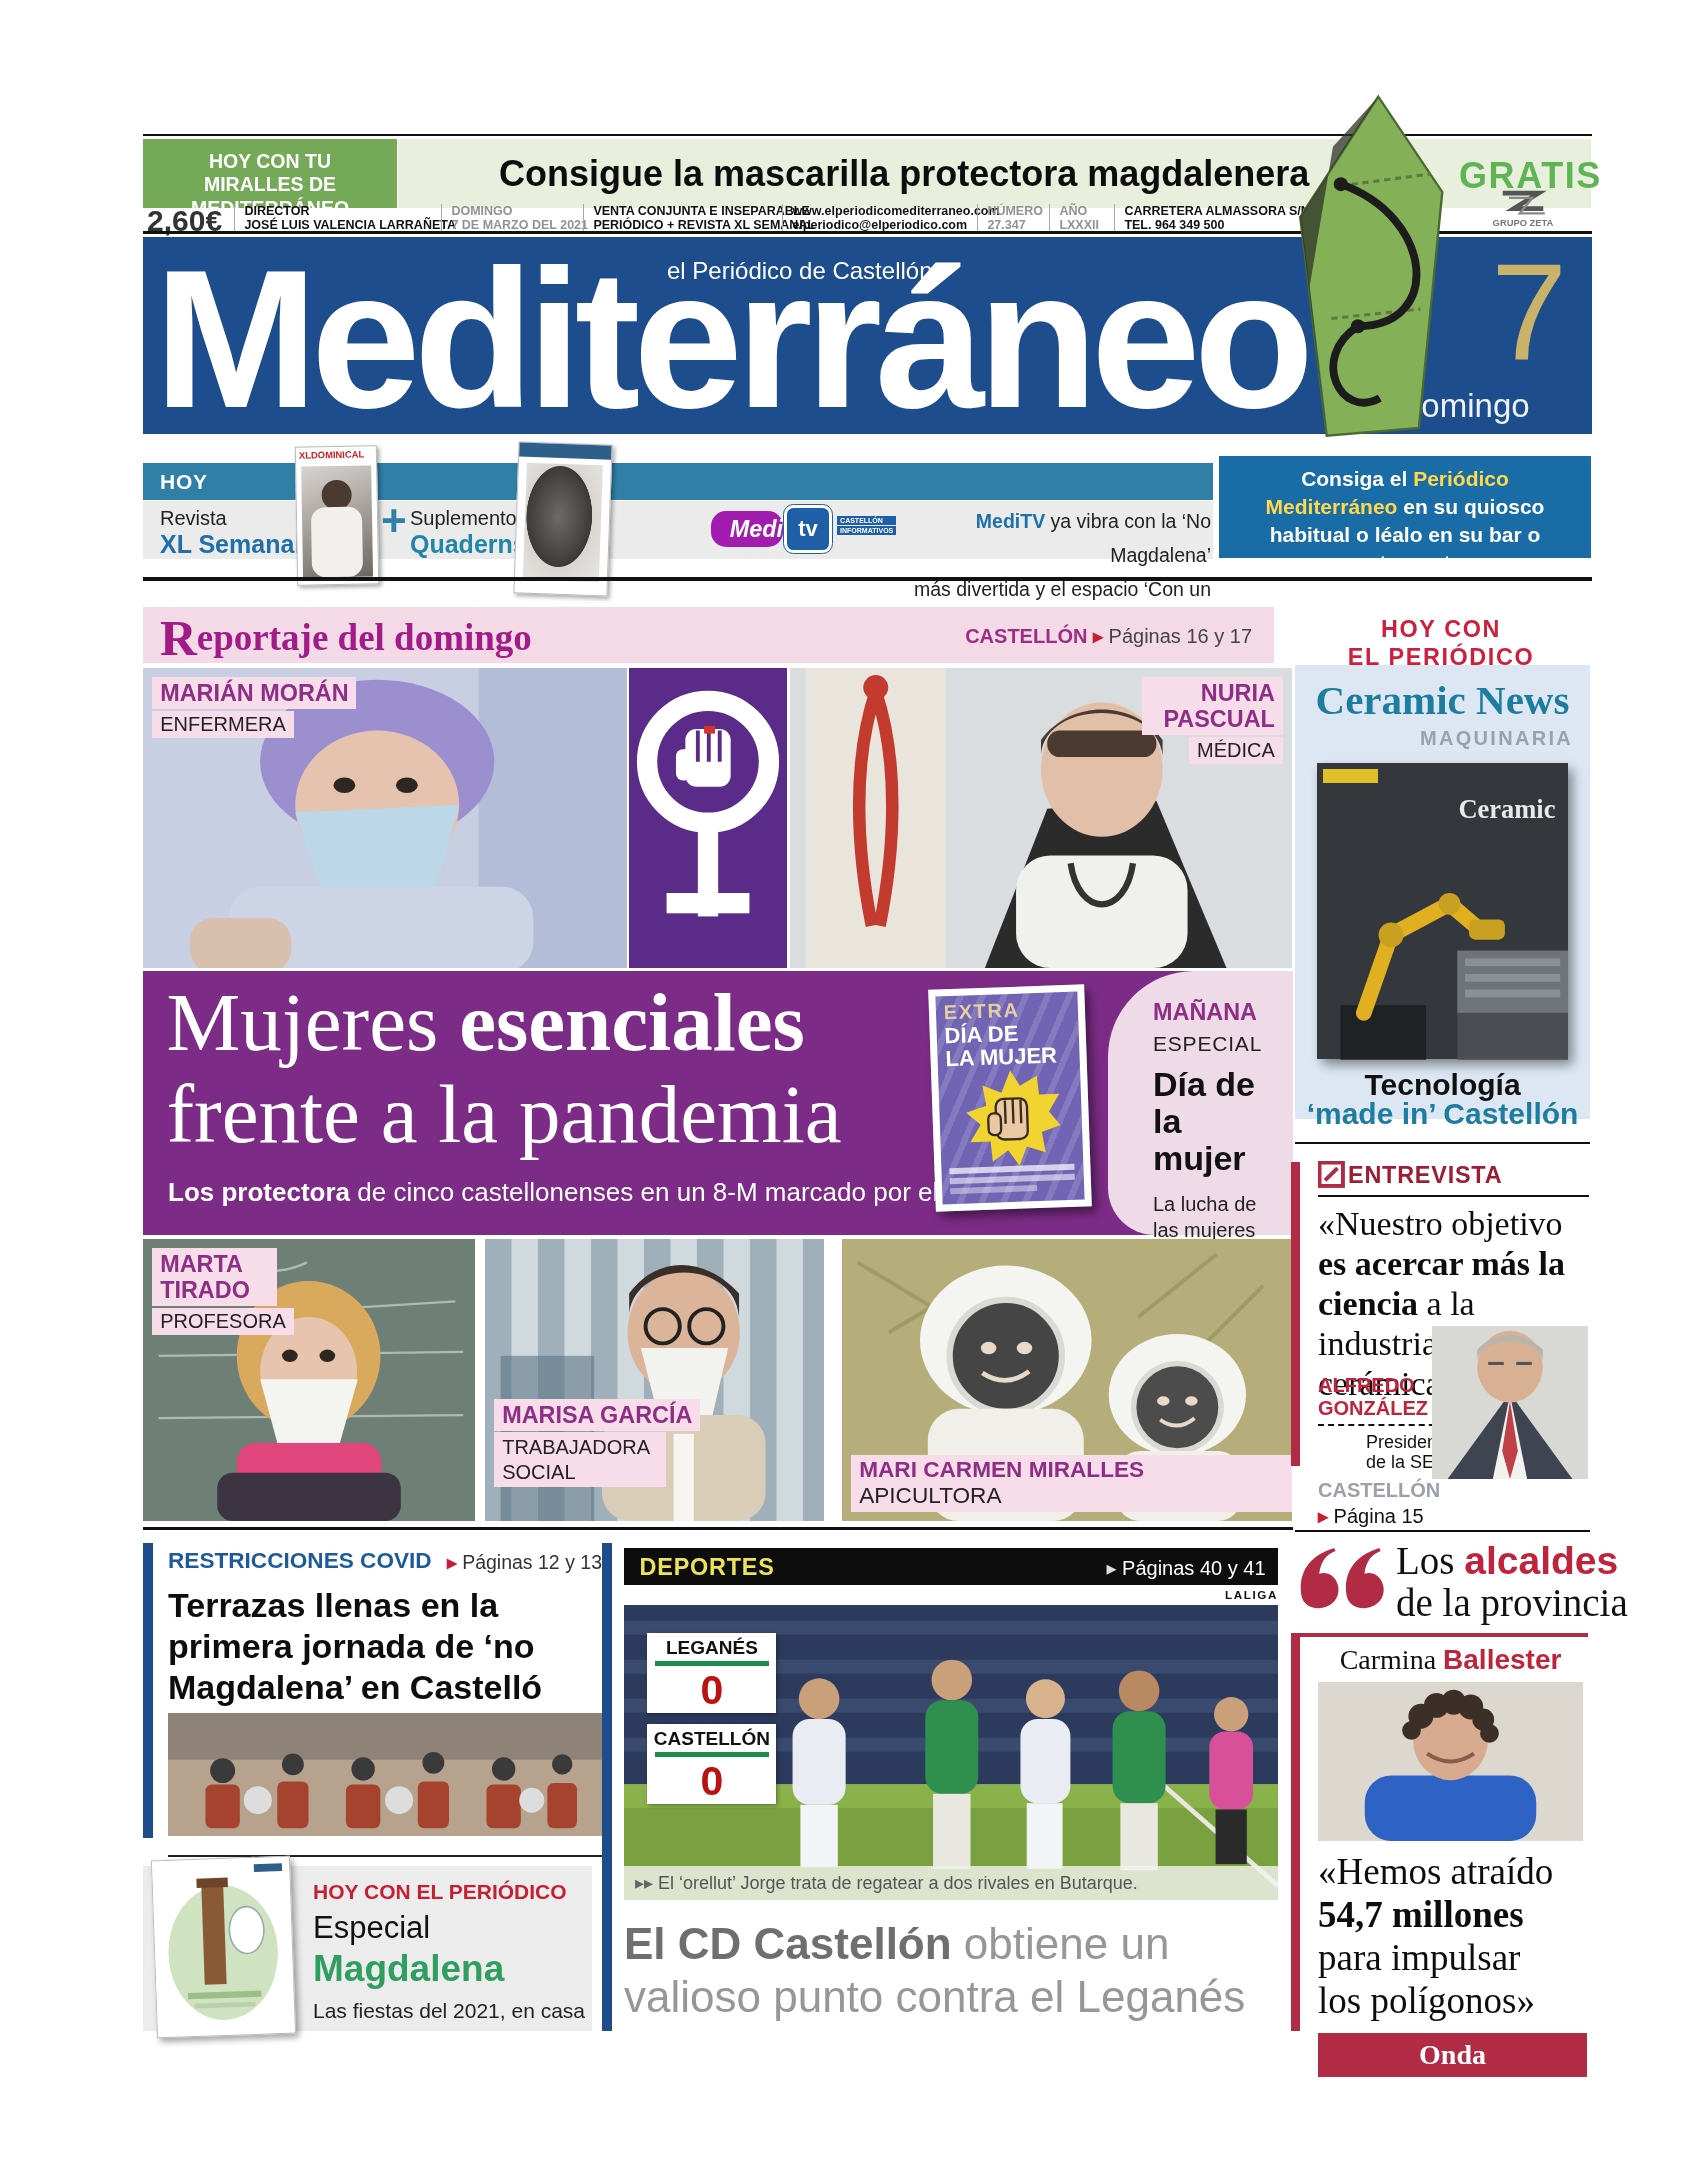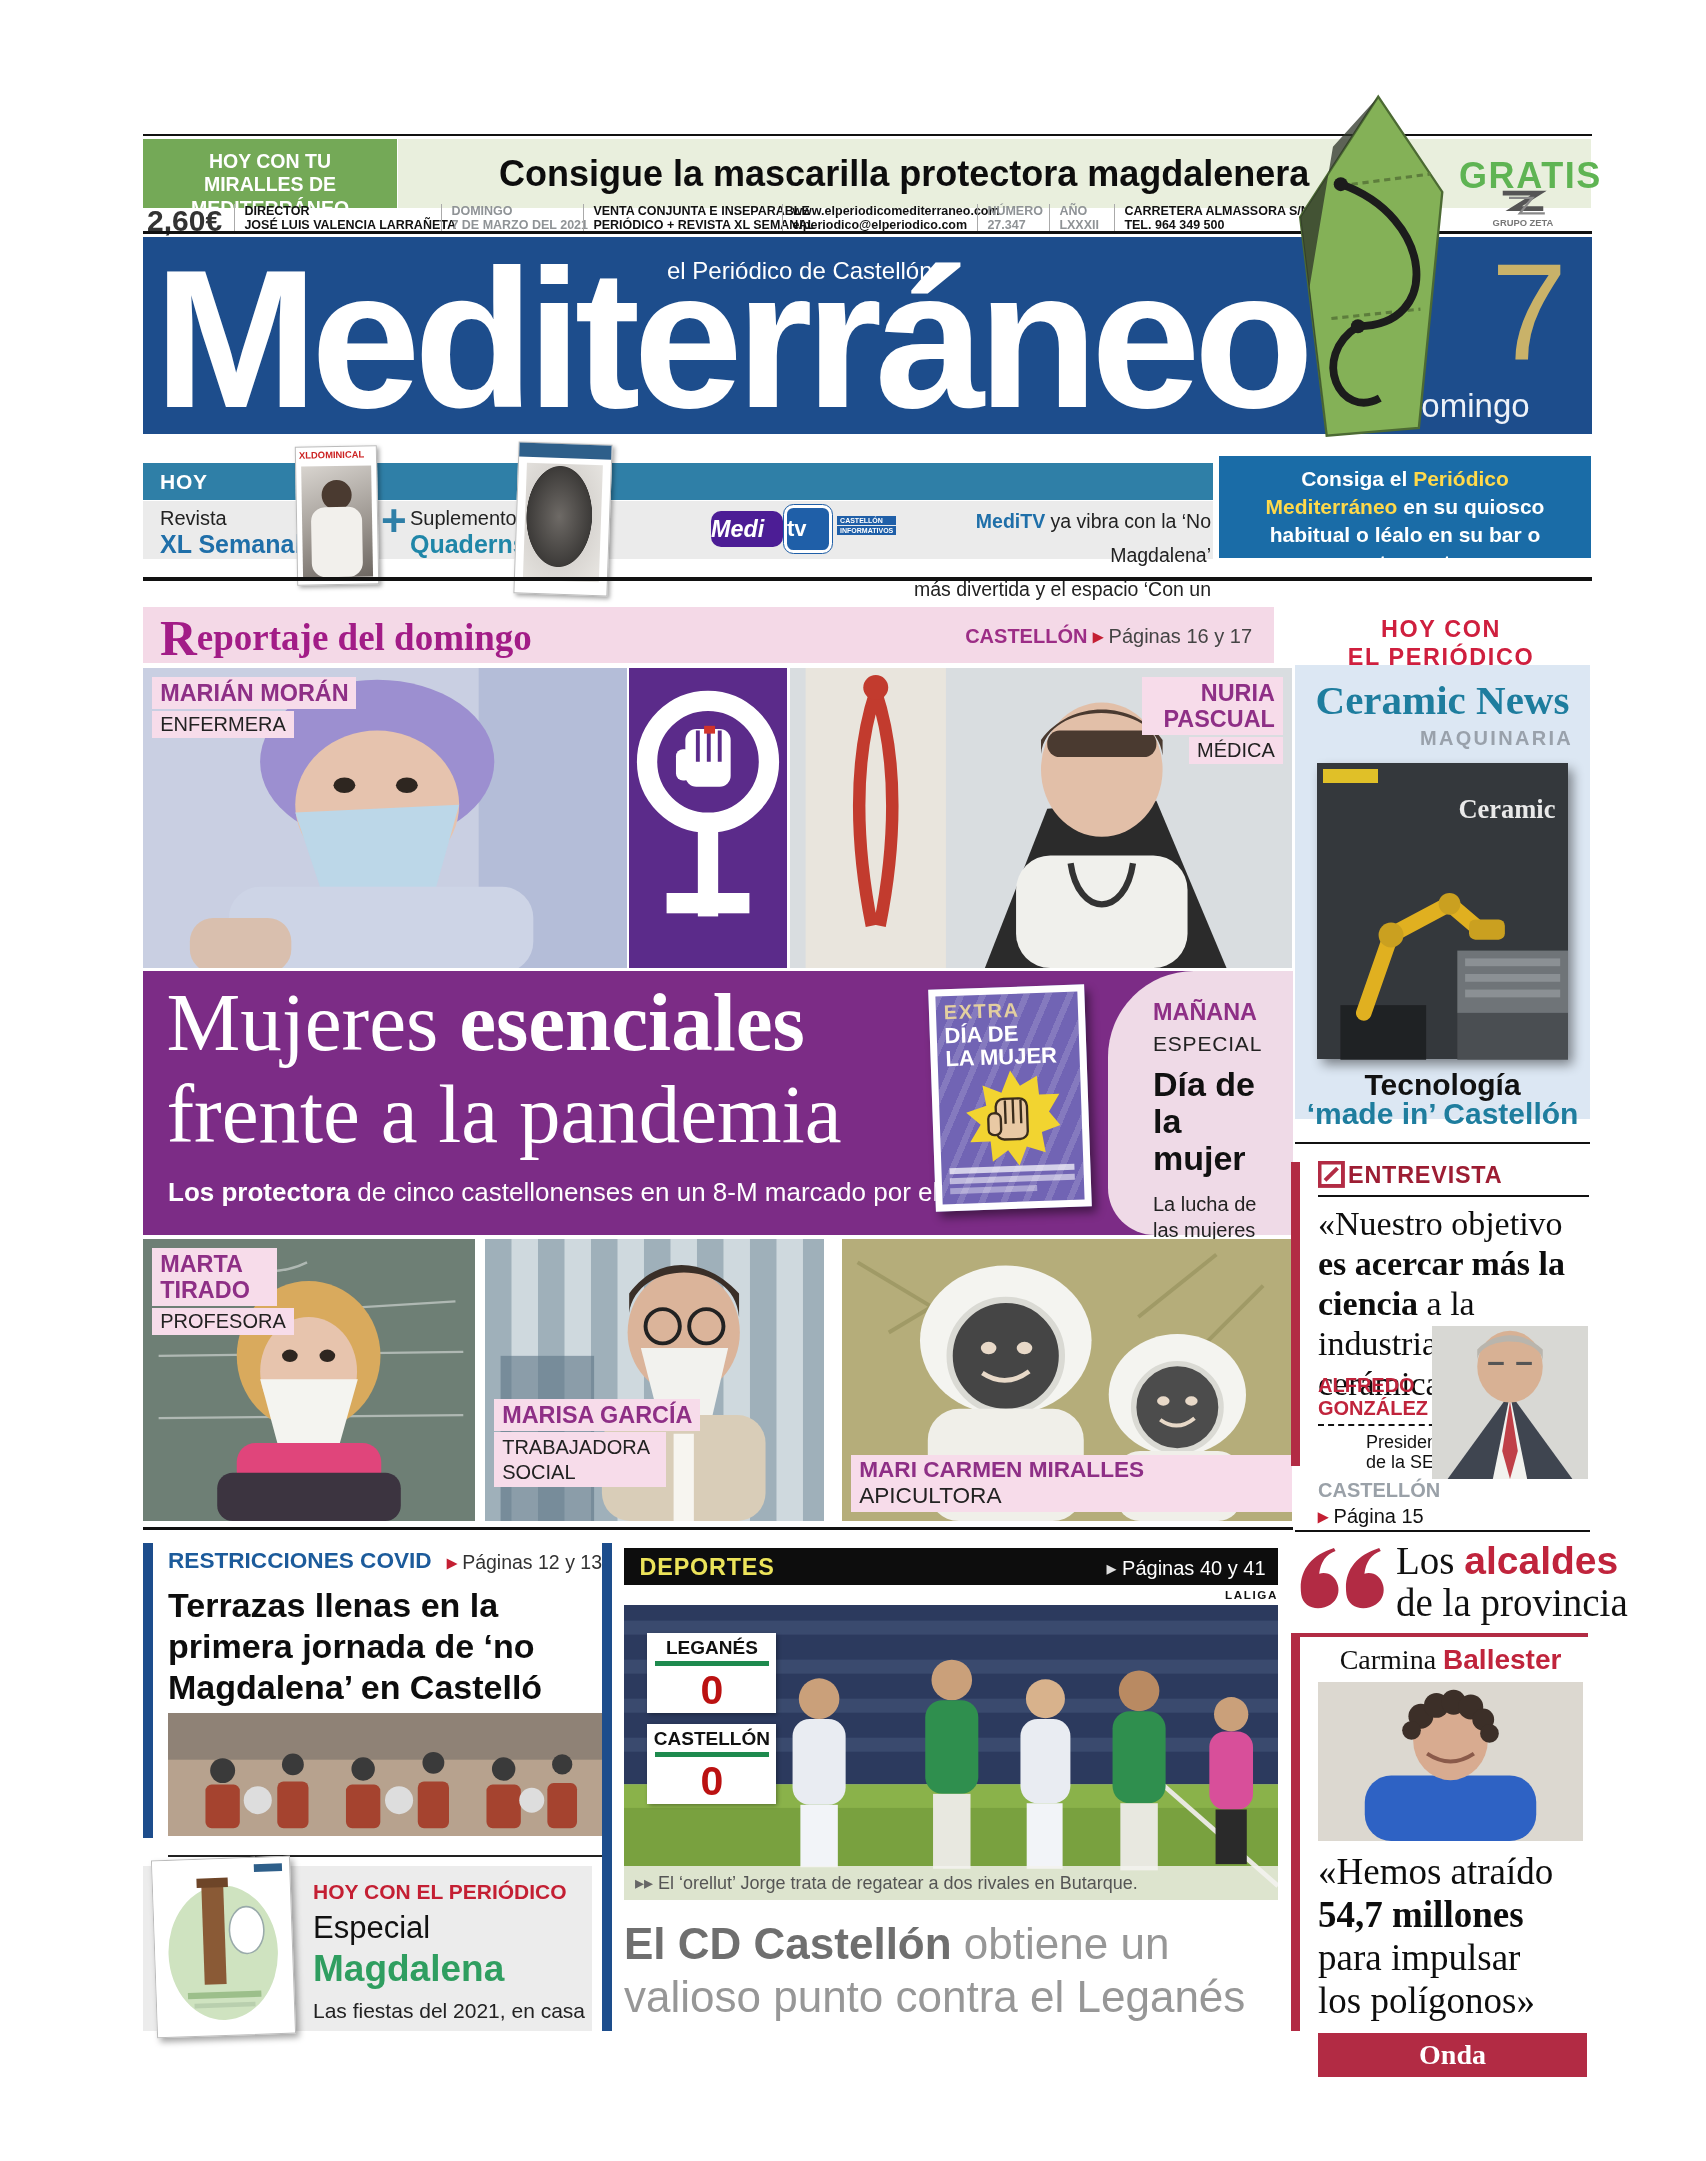--- a/index.html
+++ b/index.html
@@ -111,22 +111,22 @@
     <div style="font-size:20px;color:#222;">Suplemento</div>
     <div class="b" style="font-size:25px;color:#1f86a8;">Quaderns</div>
   </div>
 
   <div class="abs" style="left:516px;top:443px;width:92px;height:150px;background:#fff;border:0.8px solid #bbb;box-shadow:2.3px 2.3px 4.7px rgba(0,0,0,.35);transform:rotate(2deg);">
     <div style="position:absolute;left:0;top:0;width:100%;height:14px;background:#2e5f8a;"></div>
     <div style="position:absolute;left:7.8px;top:20px;width:76px;height:117px;background:radial-gradient(ellipse at 45% 45%,#6e6a66 0%,#3c3a38 55%,#d9d6d2 56%,#e9e7e3 100%);"></div>
   </div>
 
   <div class="abs" style="left:711px;top:505px;width:179px;height:48px;">
-    <div style="position:absolute;left:0;top:6.2px;width:72px;height:36px;background:#4c1d95;border-radius:10px;color:#fff;font-weight:bold;font-style:italic;font-size:23.4px;text-align:left;line-height:36px;">Medi</div>
-    <div style="position:absolute;left:73px;top:0;width:48px;height:48px;background:#1f5fa8;border:3.1px solid #fff;outline:1.6px solid #1f5fa8;border-radius:9.4px;color:#fff;font-weight:bold;font-size:22px;line-height:42px;box-sizing:border-box;">tv</div>
+    <div style="position:absolute;left:0;top:6.2px;width:72px;height:36px;background:#a21caf;border-radius:15px;color:#fff;font-weight:bold;font-style:italic;font-size:23.4px;text-align:right;line-height:36px;">Medi</div>
+    <div style="position:absolute;left:73px;top:0;width:48px;height:48px;background:#1f5fa8;border:3.1px solid #fff;outline:1.6px solid #1f5fa8;border-radius:9.4px;color:#fff;font-weight:bold;font-size:22px;text-align:center;line-height:42px;box-sizing:border-box;">tv</div>
     <div style="position:absolute;left:126px;top:11px;">
       <div style="background:#1f5fa8;color:#fff;font-size:7px;font-weight:bold;padding:0.8px 3.1px;margin-bottom:1.6px;">CASTELLÓN</div>
       <div style="background:#1f5fa8;color:#fff;font-size:7px;font-weight:bold;padding:0.8px 3.1px;">INFORMATIVOS</div>
     </div>
   </div>
   <div class="abs" style="left:905px;top:504px;width:306px;font-size:19.5px;line-height:34px;color:#222;text-align:right;">
     <div><span class="b" style="color:#1f6fa9;">MediTV</span><span> ya vibra con la ‘No Magdalena’</span></div>
     <div>más divertida y el espacio ‘Con un par FM’</div>
   </div>
 

